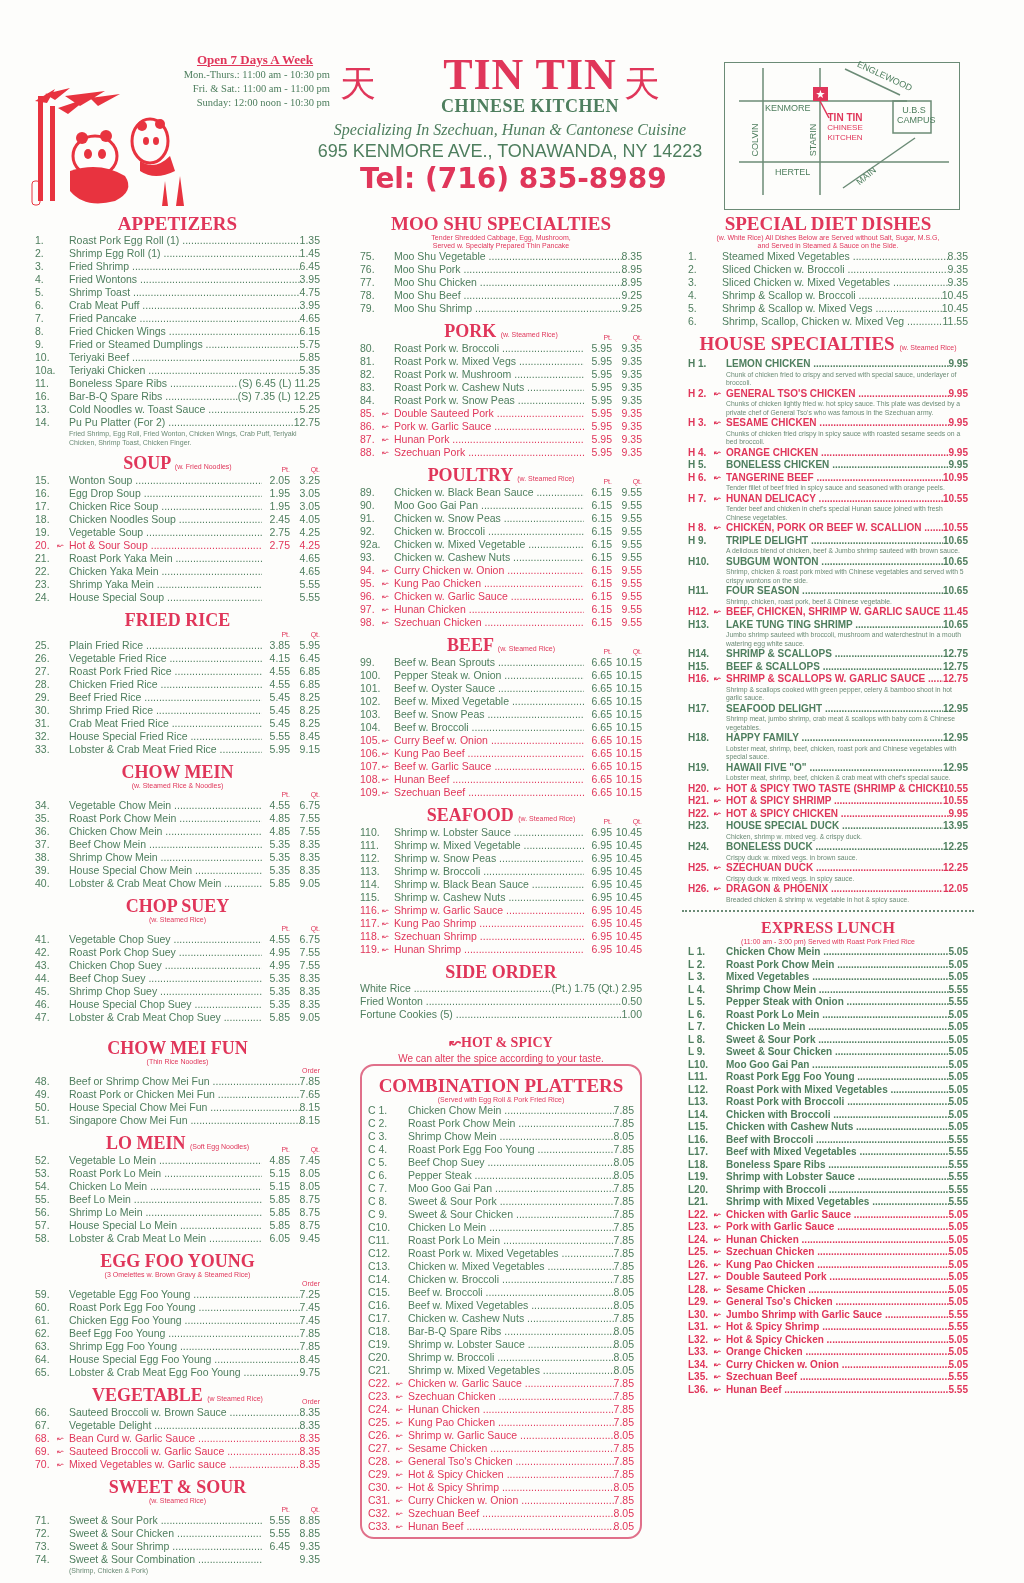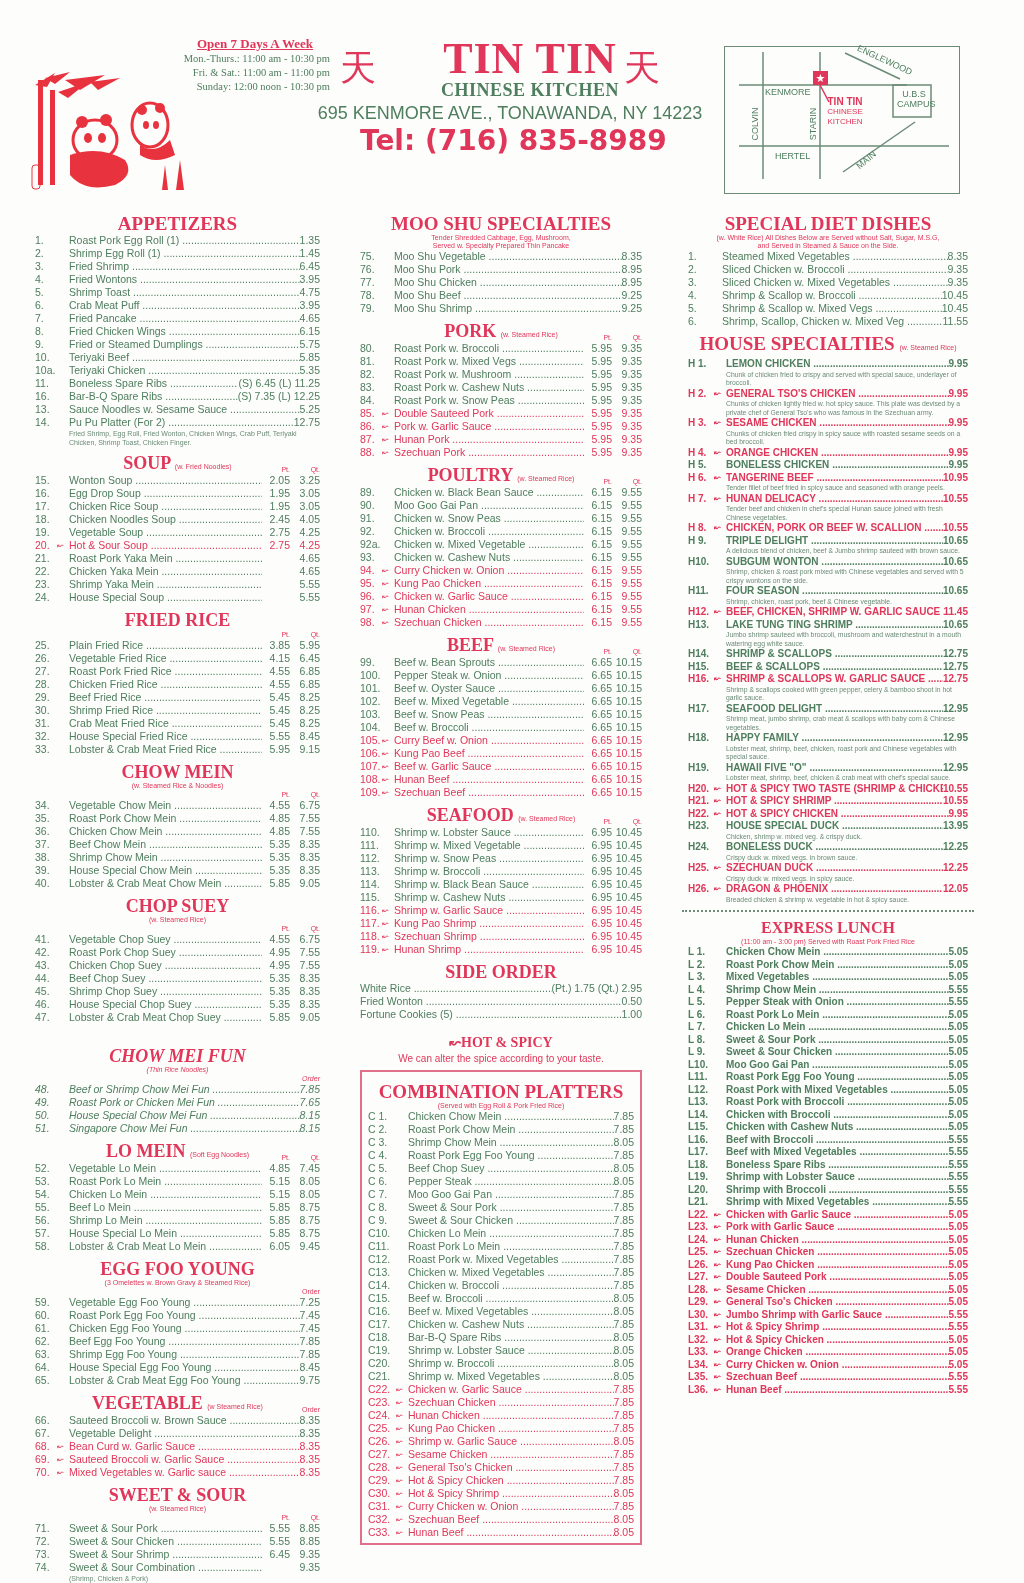--- a/index.html
+++ b/index.html
@@ -1,21 +1,21 @@
 <!DOCTYPE html>
 <html><head>
 <meta charset="utf-8">
 <style>
   * { box-sizing: border-box; margin: 0; padding: 0; }
   html, body { width: 1024px; height: 1583px; background: #fdfdfb; overflow: hidden; }
   body { position: relative; font-family: "Liberation Sans", sans-serif; color: #4e7e5e; }
   .red { color: #e0365a; }
 
   
-  #header { position: absolute; left: 0; top: 0; width: 1024px; height: 220px; }
+  #header { position: absolute; left: 0; top: 16px; width: 1024px; height: 220px; }
   #hours { position: absolute; left: 140px; top: 36px; width: 190px; text-align: right; font-family: "Liberation Serif", serif; }
   #hours .title { color: #e0365a; font-weight: bold; font-size: 13px; text-decoration: underline; text-align: center; padding-left: 40px; }
   #hours .line { font-size: 10.5px; color: #4e7e5e; line-height: 14px; }
   #panda { position: absolute; left: 30px; top: 70px; width: 160px; height: 125px; }
   #brand { position: absolute; left: 330px; top: 36px; width: 400px; text-align: center; }
   #brand .name { font-family: "Liberation Serif", serif; font-weight: bold; font-size: 44px; color: #e0365a; letter-spacing: 1px; line-height: 46px; }
   #brand .glyph { position: absolute; top: 8px; font-size: 36px; color: #e0365a; font-family: "DejaVu Sans", sans-serif; }
   #brand .sub { font-family: "Liberation Serif", serif; font-weight: bold; font-size: 18px; color: #4e7e5e; letter-spacing: 0.5px; margin-top: -2px; }
   #brand .tag { font-family: "Liberation Serif", serif; font-style: italic; font-size: 16px; color: #4e7e5e; white-space: nowrap; margin-left: -40px; margin-top: 4px; }
   #brand .addr { font-size: 18px; color: #4e7e5e; white-space: nowrap; margin-left: -40px; margin-top: 2px; }
@@ -43,21 +43,21 @@
   .row .nm::after { content: " ............................................................................................................................"; }
   .row .pr { flex: none; text-align: right; }
   .row .p1 { width: 28px; }
   .row .p2 { width: 30px; }
   .desc { font-size: 7px; line-height: 9px; color: #6b8b76; padding-left: 34px; }
 
   .hs .row { font-family: "Liberation Sans", sans-serif; font-weight: bold; font-size: 10px; line-height: 12.5px; }
   .hs .row .num { width: 38px; }
   .hs .desc { padding-left: 38px; font-size: 6.8px; line-height: 8.5px; }
 
-  #combo { border: 2px solid #e0708a; border-radius: 0; padding: 4px 6px 4px 6px; margin-top: 6px; }
+  #combo { border: 2px solid #e0708a; border-radius: 14px; padding: 4px 6px 4px 6px; }
   #combo .row .num { width: 40px; }
 
   .dotted { border-top: 2px dotted #6b8b76; margin: 6px -6px 4px -6px; }
 </style>
 </head>
 <body>
 
 <div id="header">
   <svg id="panda" viewBox="0 0 160 125">
     <g fill="#e8333f">
@@ -86,20 +86,21 @@
     <div class="line">Mon.-Thurs.: 11:00 am - 10:30 pm</div>
     <div class="line">Fri. &amp; Sat.: 11:00 am - 11:00 pm</div>
     <div class="line">Sunday: 12:00 noon - 10:30 pm</div>
   </div>
 
   <div id="brand">
     <span class="glyph" style="left:10px">天</span>
     <span class="glyph" style="right:70px">天</span>
     <div class="name">TIN TIN</div>
     <div class="sub">CHINESE KITCHEN</div>
+    <div class="tag">Specializing In Szechuan, Hunan &amp; Cantonese Cuisine</div>
     <div class="addr">695 KENMORE AVE., TONAWANDA, NY 14223</div>
     <div class="tel">Tel: (716) 835-8989</div>
   </div>
 
   <div id="map">
     <svg width="236" height="148" style="position:absolute;left:0;top:0">
       <g stroke="#6b8b76" stroke-width="1.5" fill="none">
         <line x1="14" y1="38" x2="182" y2="38"></line>
         <line x1="14" y1="99" x2="224" y2="99"></line>
         <line x1="38" y1="5" x2="38" y2="132"></line>
@@ -190,21 +191,21 @@
         <span class="nm">Boneless Spare Ribs</span>
         <span class="pr">(S) 6.45 (L) 11.25</span>
       </div>
       <div class="row">
         <span class="num">16.</span>
         <span class="nm">Bar-B-Q Spare Ribs</span>
         <span class="pr">(S) 7.35 (L) 12.25</span>
       </div>
       <div class="row">
         <span class="num">13.</span>
-        <span class="nm">Sauce Noodles w. Sesame Sauce</span>
+        <span class="nm">Cold Noodles w. Toast Sauce</span>
         <span class="pr">5.25</span>
       </div>
       <div class="row">
         <span class="num">14.</span>
         <span class="nm">Pu Pu Platter (For 2)</span>
         <span class="pr">12.75</span>
       </div>
       <div class="desc">Fried Shrimp, Egg Roll, Fried Wonton, Chicken Wings, Crab Puff, Teriyaki Chicken, Shrimp Toast, Chicken Finger.</div>
     </div>
   <div class="sec" style="margin-top: 6px;">
@@ -429,21 +430,21 @@
         <span class="pr p1">5.35</span>
         <span class="pr p2">8.35</span>
       </div>
       <div class="row">
         <span class="num">47.</span>
         <span class="nm">Lobster &amp; Crab Meat Chop Suey</span>
         <span class="pr p1">5.85</span>
         <span class="pr p2">9.05</span>
       </div>
     </div>
-  <div class="sec" style="margin-top: 22px; font-style: italic;">
+  <div class="sec" style="margin-top: 14px;">
       <div class="sec-title"><span>CHOW MEI FUN</span></div>
       <div class="sec-sub">(Thin Rice Noodles)</div>
       <div class="colhead">
         <span style="width: 40px;">Order</span>
       </div>
       <div class="row">
         <span class="num">48.</span>
         <span class="nm">Beef or Shrimp Chow Mei Fun</span>
         <span class="pr">7.85</span>
       </div>

